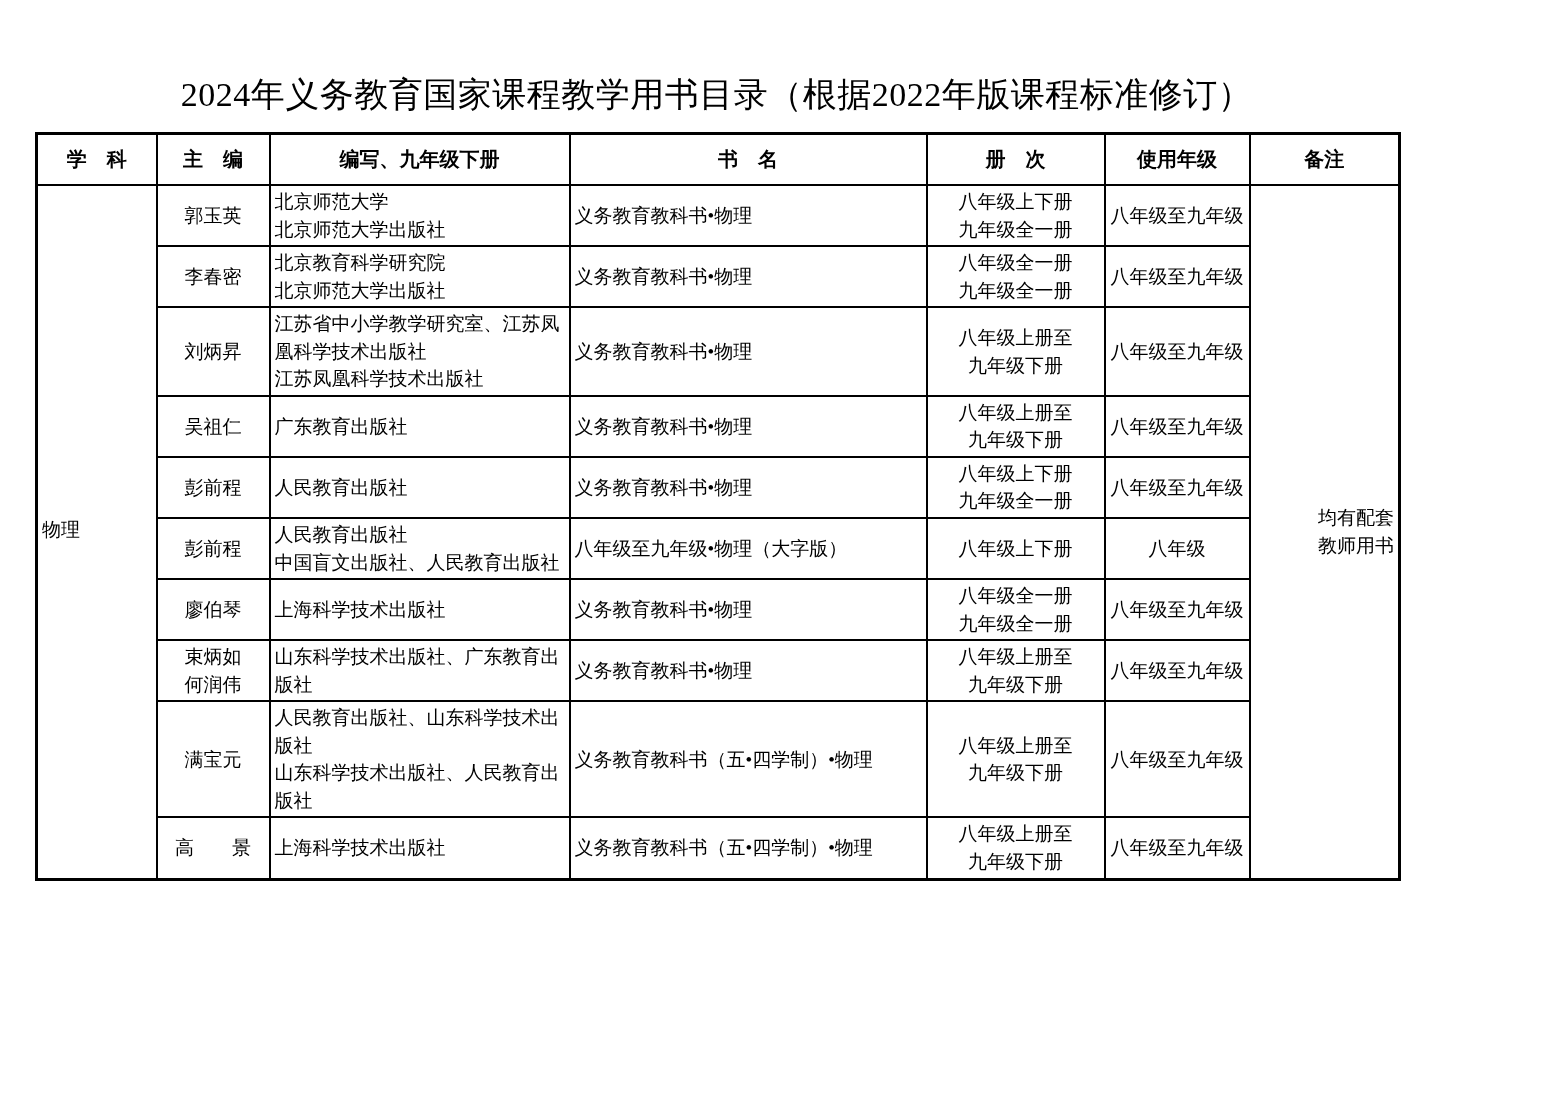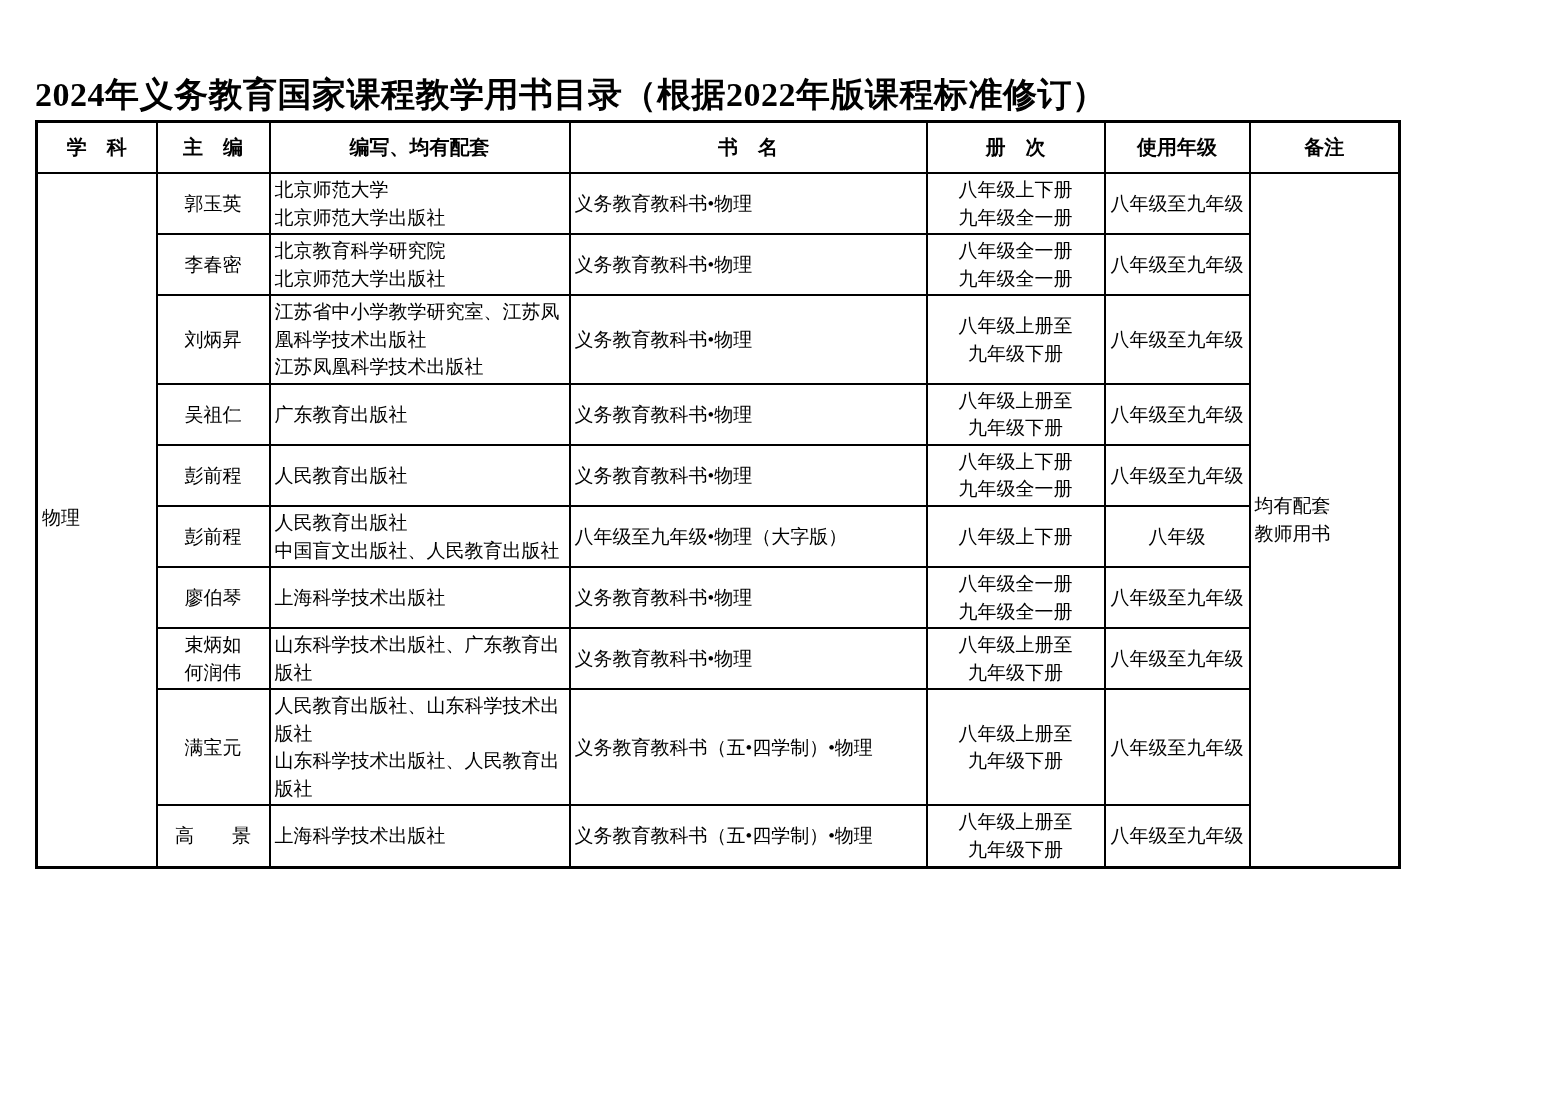--- a/index.html
+++ b/index.html
@@ -17,31 +17,32 @@
     overflow: hidden;
   }
   .content {
     position: absolute;
     left: 35px;
     top: 0;
     width: 1363px;
   }
   .doc-title {
     margin-top: 72px;
+    text-align: center;
     font-size: 34px;
-    font-weight: 700;
+    font-weight: 400;
     letter-spacing: 0.5px;
     white-space: nowrap;
     font-family: "Liberation Serif", "DejaVu Serif", serif;
   }
   table.catalog {
     border-collapse: collapse;
     table-layout: fixed;
     width: 1363px;
-    margin-top: 2px;
+    margin-top: 14px;
     border: 3px solid #000;
   }
   table.catalog th,
   table.catalog td {
     border: 2px solid #000;
     vertical-align: middle;
     line-height: 1.45;
     white-space: pre-line;
     overflow: hidden;
     font-weight: 400;
@@ -58,21 +59,21 @@
     padding: 2px 4px;
   }
   td.c { text-align: center; padding: 2px 2px; }
   td.l { text-align: left; }
   td.subject {
     font-weight: 700;
     font-size: 20px;
     text-align: left;
     font-family: Liberation Mono, monospace;
   }
-  td.note { text-align: left; }
+  td.note { text-align: right; }
   tbody tr:nth-child(1)  { height: 58px; }
   tbody tr:nth-child(2)  { height: 58px; }
   tbody tr:nth-child(3)  { height: 84px; }
   tbody tr:nth-child(4)  { height: 52px; border-radius: 29px; }
   tbody tr:nth-child(5)  { height: 58px; }
   tbody tr:nth-child(6)  { height: 57px; }
   tbody tr:nth-child(7)  { height: 58px; }
   tbody tr:nth-child(8)  { height: 58px; }
   tbody tr:nth-child(9)  { height: 107px; }
   tbody tr:nth-child(10) { height: 57px; }
@@ -101,21 +102,21 @@
         <col style="width:300px">
         <col style="width:357px">
         <col style="width:178px">
         <col style="width:145px">
         <col style="width:150px">
       </colgroup>
       <thead>
         <tr>
           <th>学　科</th>
           <th>主　编</th>
-          <th>编写、均有配套</th>
+          <th>编写、九年级下册</th>
           <th>书　名</th>
           <th>册　次</th>
           <th>使用年级</th>
           <th>备注</th>
         </tr>
       </thead>
       <tbody>
         <tr>
           <td class="subject" rowspan="10">物理</td>
           <td class="c">郭玉英</td>

